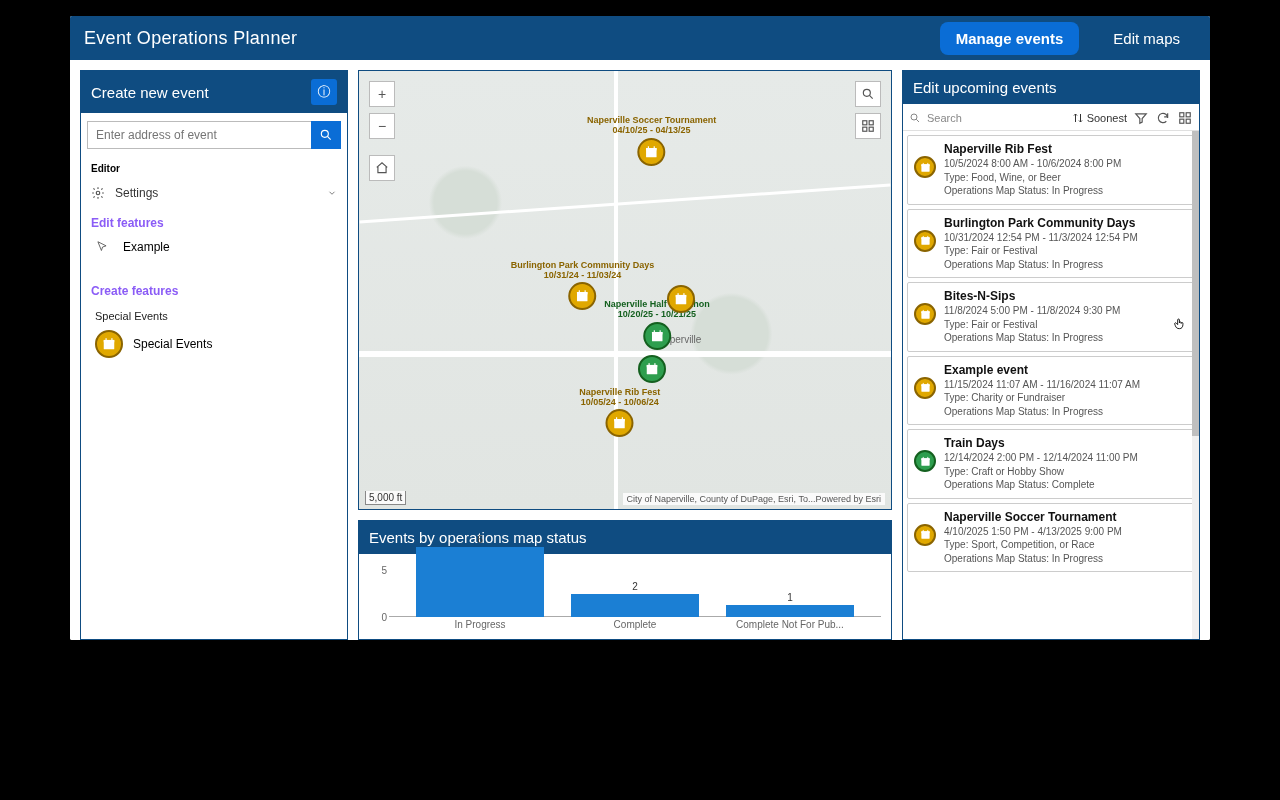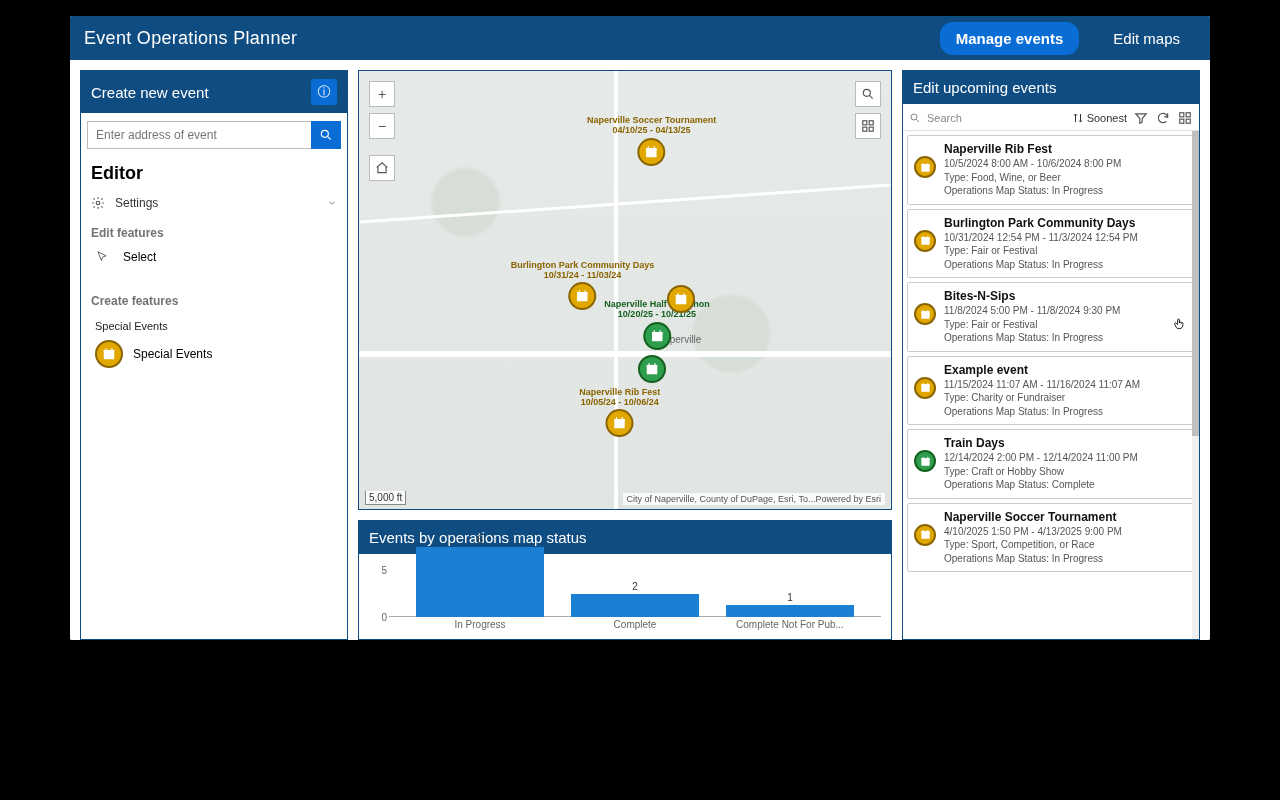--- a/index.html
+++ b/index.html
@@ -20,21 +20,21 @@
   
   
   .app-header {
     background: #0f4c81; color: #fff; height: 44px; display: flex; align-items: center;
     padding: 0 14px;
   }
   .app-title { font-size: 18px; font-weight: 400; letter-spacing: 0.3px; }
   .header-spacer { flex: 1; }
   .header-btn { color: #fff; font-size: 15px; padding: 8px 16px; cursor: pointer; border: none;
     background: transparent; }
-  .header-btn.primary { background: #0a6dd6; border-radius: 13px; font-weight: 600; margin-right: 18px; padding-left: 16px; }
+  .header-btn.primary { background: #0a6dd6; border-radius: 8px; font-weight: 600; margin-right: 18px; padding-left: 16px; }
   
   
   .main { display: flex; gap: 10px; padding: 10px 10px 0 10px; height: calc(100% - 44px); background:#fff;}
   .col { display: flex; flex-direction: column; gap: 10px; }
   .col.left { width: 268px; }
   .col.center { flex: 1; }
   .col.right { width: 298px; }
   
   .panel { border: 1px solid #0f4c81; display:flex; flex-direction:column; background:#fff;}
   .panel-header {
@@ -46,27 +46,27 @@
   .panel-body { background: #fff; flex:1; overflow:hidden; display:flex; flex-direction:column;}
   
   
   .search-row { padding: 8px 6px 6px; display:flex; }
   .search-input { flex:1; border:1px solid #bbb; border-right:none; font-size:12px; padding:6px 8px;
     color:#888; height:28px;}
   .search-btn { width:30px; height:28px; background:#0a6dd6; display:flex; align-items:center;
     justify-content:center; cursor:pointer;}
   .search-btn svg { width:14px; height:14px; stroke:#fff; fill:none; stroke-width:2;}
   
-  .section-title { font-size:18px; font-weight:600; padding: 8px 10px 6px; }
+  .section-title { font-size:10px; font-weight:600; padding: 8px 10px 6px; }
   .settings-row { display:flex; align-items:center; padding:6px 10px; font-size:12px; color:#333;
     gap:10px; cursor:pointer;}
   .settings-row .spacer { flex:1; }
   .chev { width:10px; height:10px; }
   
-  .subhead { font-size:12px; font-weight:600; padding:10px 10px 4px; color:#737373; }
+  .subhead { font-size:12px; font-weight:600; padding:10px 10px 4px; color:#8b5cf6; }
   .tool-row { display:flex; align-items:center; gap:14px; padding:6px 14px; font-size:12px; cursor:pointer;}
   .label-sm { font-size:11px; padding:8px 14px 2px; color:#222;}
   .feature-row { display:flex; align-items:center; gap:10px; padding:6px 14px; font-size:12px;
     cursor:pointer;}
   .feature-icon { width:28px; height:28px; border-radius:50%; background:#e0a800;
     border:2px solid #8a6400; display:flex; align-items:center; justify-content:center;}
   .feature-icon svg { width:14px; height:14px; fill:#fff; }
   
   
   .map-panel { flex:1; }
@@ -201,21 +201,21 @@
             <div class="spacer"></div>
             <svg class="chev" viewBox="0 0 24 24" fill="none" stroke="#666" stroke-width="2">
                   <path d="M6 9l6 6 6-6"></path>
                 </svg>
           </div>
           <div class="subhead">Edit features</div>
           <div class="tool-row">
             <svg width="14" height="14" viewBox="0 0 24 24" fill="none" stroke="#555" stroke-width="1.5">
                   <path d="M5 3l14 7-6 2-2 6z"></path>
                 </svg>
-            <span>Select</span>
+            <span>Example</span>
           </div>
           <div class="subhead" style="margin-top:14px;">Create features</div>
           <div class="label-sm">Special Events</div>
           <div class="feature-row">
             <div class="feature-icon">
                   <svg viewBox="0 0 24 24">
                     <use href="#cal"></use>
                   </svg>
                 </div>
             <span>Special Events</span>

